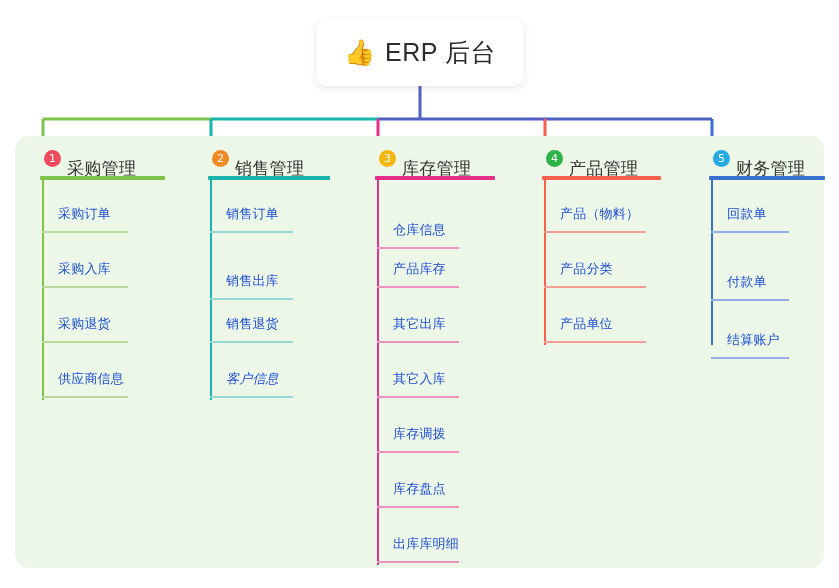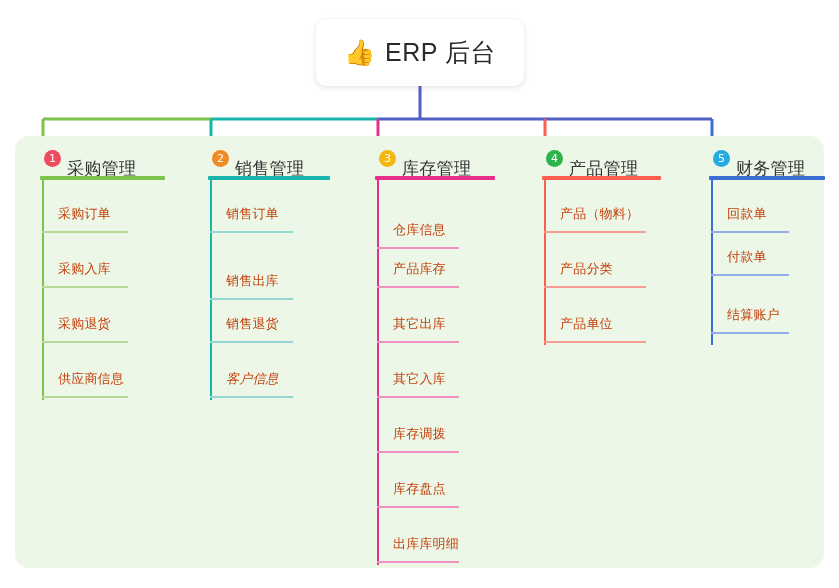--- a/index.html
+++ b/index.html
@@ -118,21 +118,21 @@
   .item {
     position: absolute;
     left: 0;
     height: 55px;
   }
   .item-label {
     position: absolute;
     left: 16px;
     top: 25px;
     font-size: 13px;
-    color: #c2410c;
+    color: #1d4ed8;
     white-space: nowrap;
     letter-spacing: 0.2px;
   }
   .item-underline {
     position: absolute;
     left: 0;
     top: 51px;
     height: 2px;
   }
 </style>
@@ -276,23 +276,23 @@
         <span class="badge" style="background: rgb(37, 170, 225);">5</span>
         <span class="col-title">财务管理</span>
       </div>
       <div class="col-underline" style="width: 116px; background: rgb(59, 111, 212);"></div>
       <div class="col-trunk" style="height: 165px; background: rgb(59, 111, 212);"></div>
       <div class="items">
         <div class="item" style="top: 0px; width: 78px;">
           <div class="item-label">回款单</div>
           <div class="item-underline" style="width: 78px; background: rgb(146, 174, 228);"></div>
         </div>
-        <div class="item" style="top: 43px; width: 78px;">
+        <div class="item" style="top: 68px; width: 78px;">
           <div class="item-label">付款单</div>
           <div class="item-underline" style="width: 78px; background: rgb(146, 174, 228);"></div>
         </div>
-        <div class="item" style="top: 101px; width: 78px;">
+        <div class="item" style="top: 126px; width: 78px;">
           <div class="item-label">结算账户</div>
           <div class="item-underline" style="width: 78px; background: rgb(146, 174, 228);"></div>
         </div>
       </div>
     </div>
   </div>
 
 </body></html>

